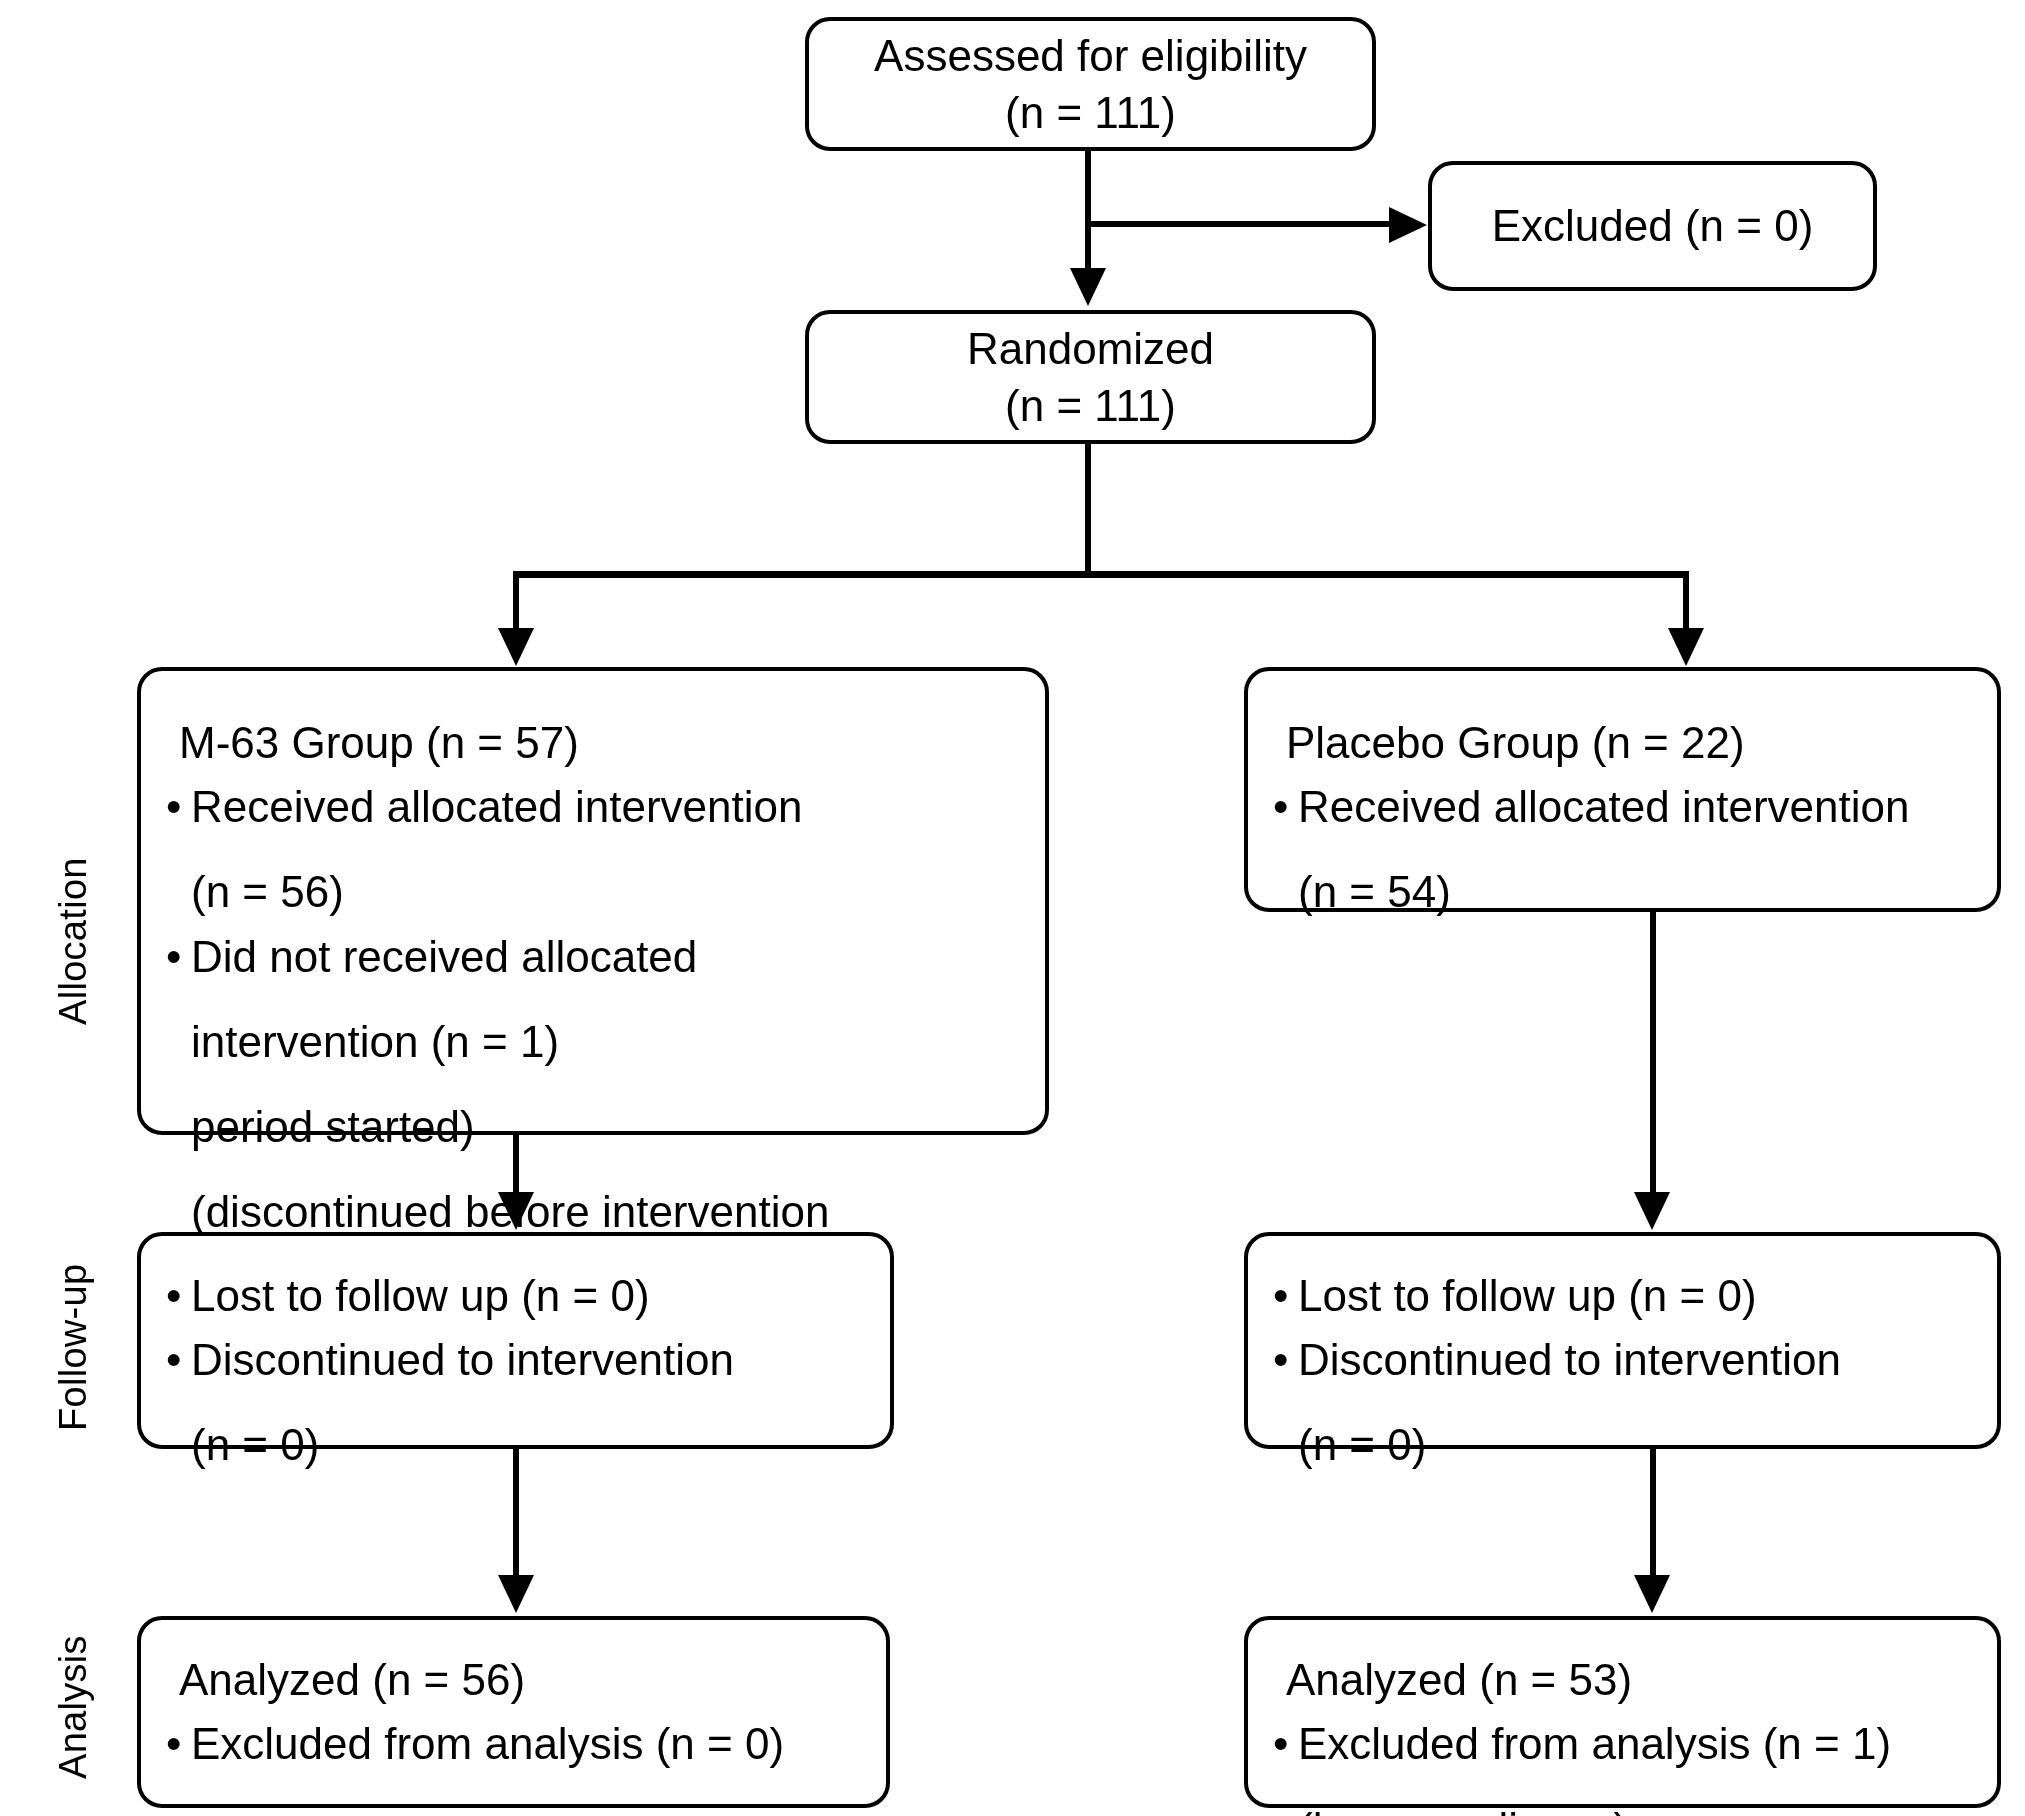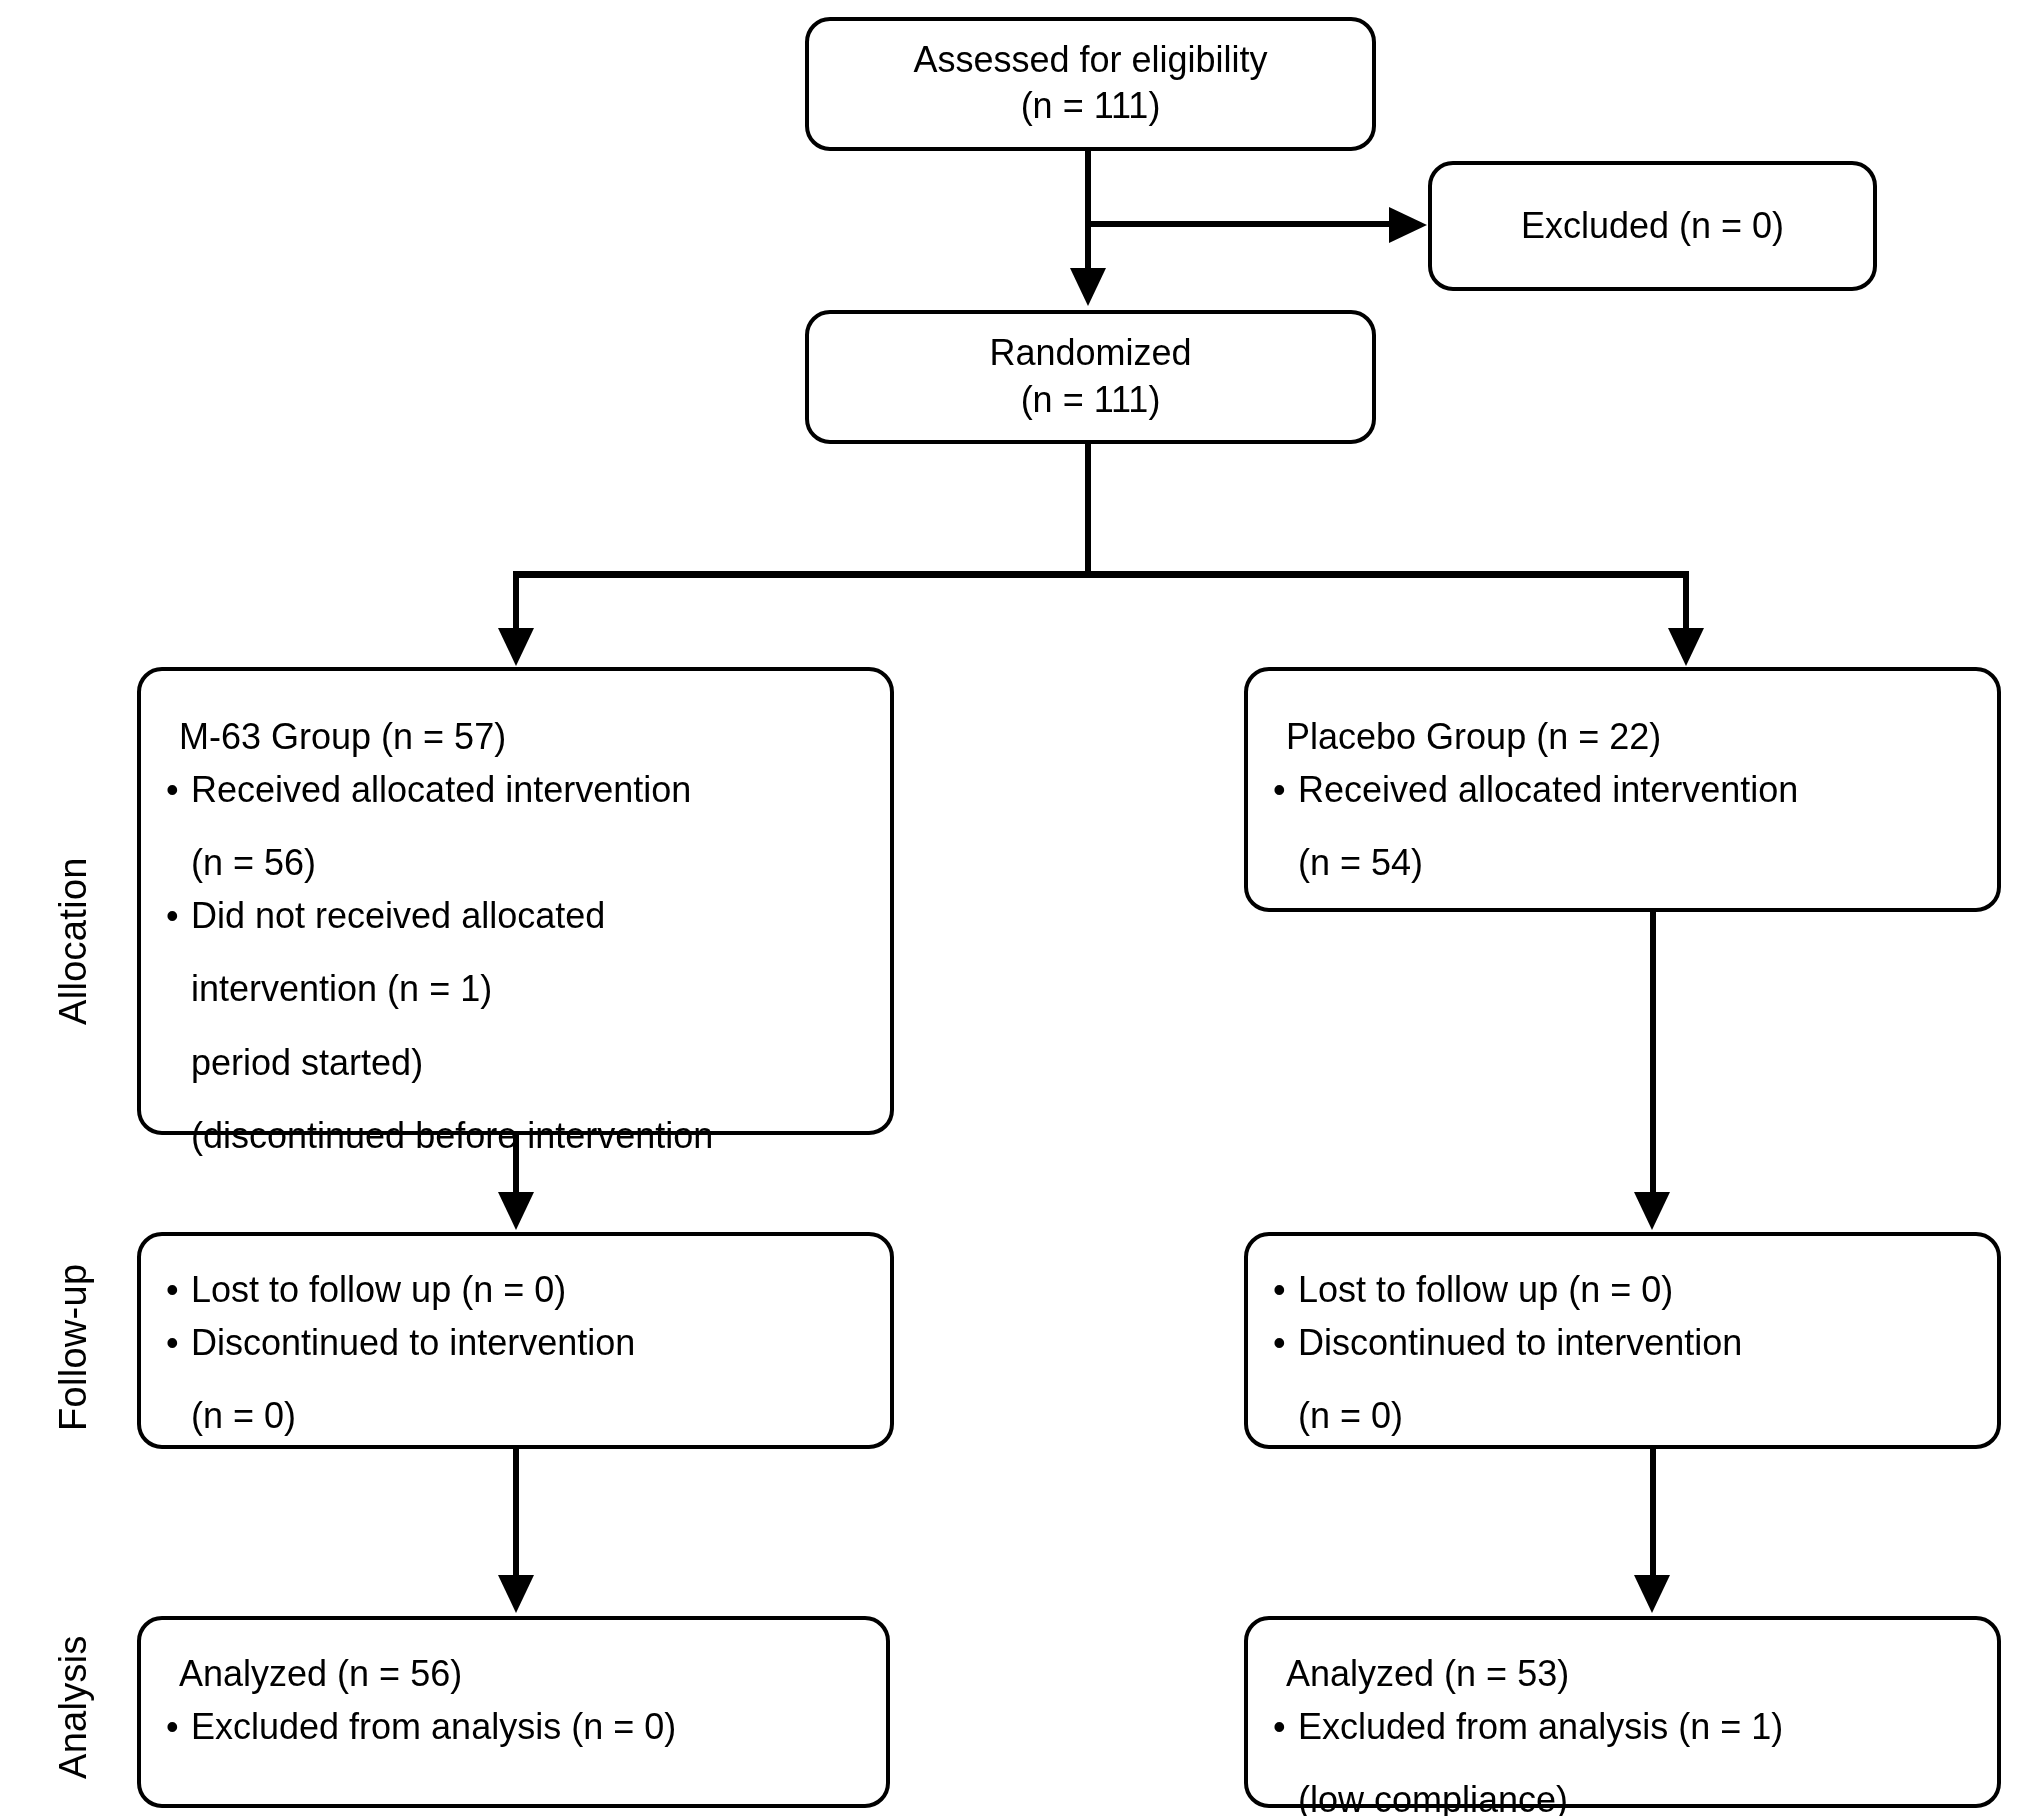--- a/index.html
+++ b/index.html
@@ -33,21 +33,21 @@
 
   
   .fbox.centered .inner {
     top: 50%;
     transform: translateY(-50%);
     text-align: center;
   }
 
   .ln {
     display: block;
-    font-size: 36px;
+    font-size: 44px;
     line-height: 1.30;
     white-space: pre;
   }
 
   
   .fbox.listbox .inner {
     text-align: left;
   }
   .fbox.listbox .ln {
     line-height: 1.46;
@@ -151,21 +151,21 @@
     </div>
   </div>
 
   <div class="fbox centered" style="left:805px; top:310px; width:571px; height:134px;">
     <div class="inner">
       <span class="ln">Randomized</span>
       <span class="ln">(n = 111)</span>
     </div>
   </div>
 
-  <div class="fbox listbox" style="left:137px; top:667px; width:757px; height:468px;">
+  <div class="fbox listbox" style="left:137px; top:667px; width:912px; height:468px;">
     <div class="inner" style="top:40px;">
       <span class="ln title-line">M-63 Group (n = 57)</span>
       <span class="ln bullet-line"><span class="bull">•</span><span>Received allocated intervention</span></span>
       <span class="ln cont-line">(n = 56)</span>
       <span class="ln bullet-line"><span class="bull">•</span><span>Did not received allocated</span></span>
       <span class="ln cont-line">intervention (n = 1)</span>
       <span class="ln cont-line">period started)</span>
       <span class="ln cont-line">(discontinued before intervention</span>
     </div>
   </div>

